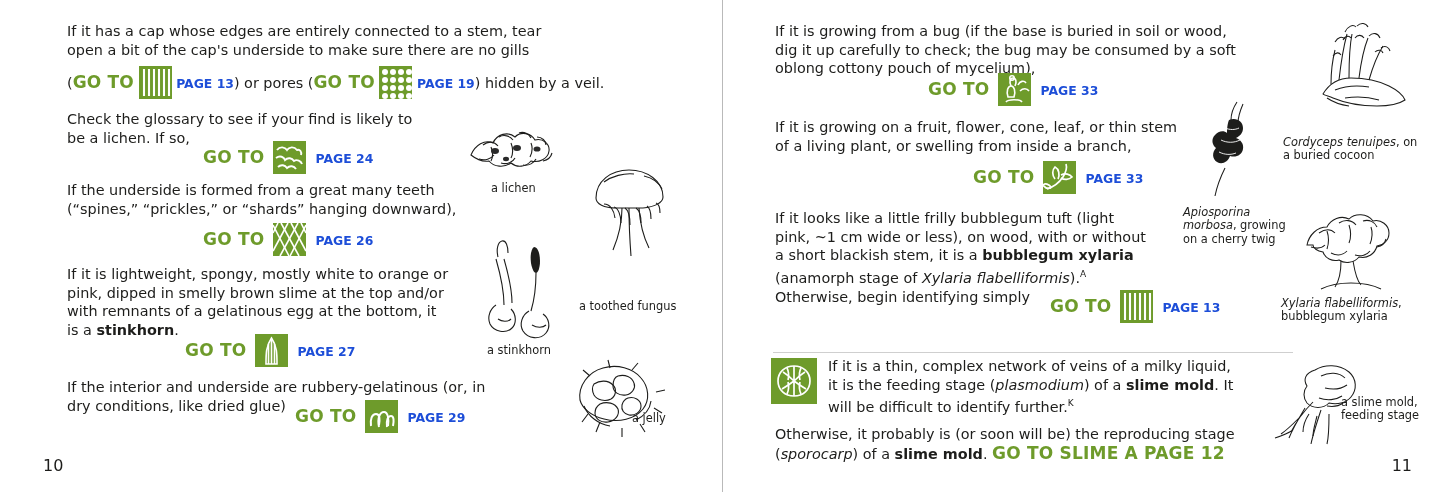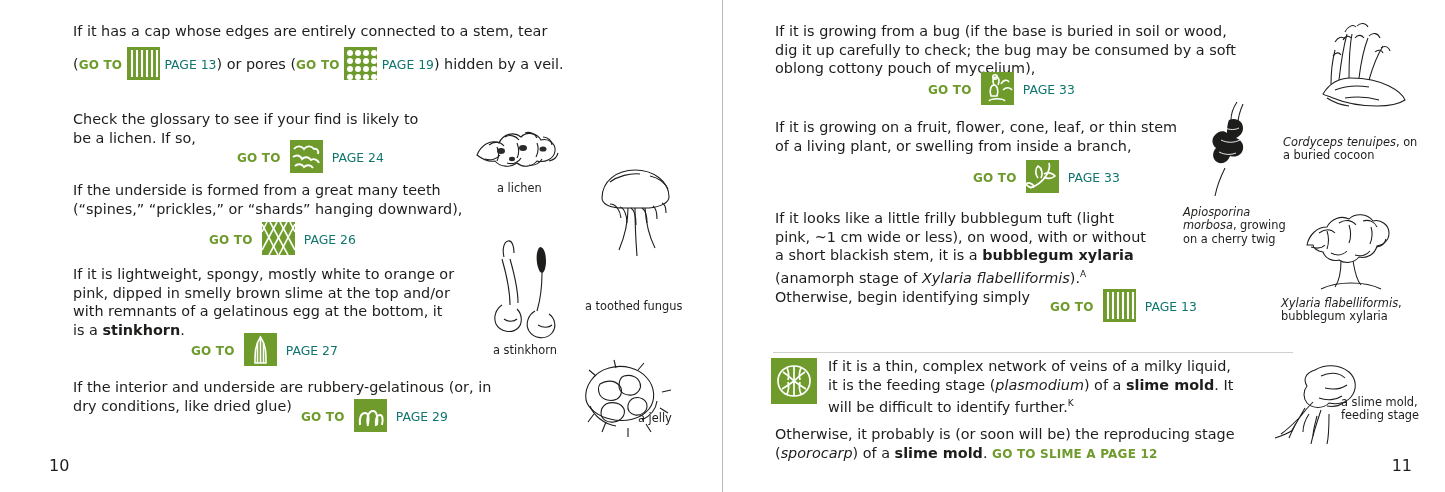--- a/index.html
+++ b/index.html
@@ -5,39 +5,39 @@
   html,body{margin:0;padding:0;}
   body{
     width:1445px;height:492px;
     background:#ffffff;
     font-family:"DejaVu Sans", sans-serif;
     color:#1a1a1a;
     overflow:hidden;
   }
   .spread{position:relative;width:1445px;height:492px;}
   .page{position:absolute;top:0;height:492px;}
-  .page-left{left:16px;width:722px;padding-left:23px;}
+  .page-left{left:10px;width:722px;padding-left:23px;}
   .page-right{left:723px;width:722px;}
   .gutter{position:absolute;left:722px;top:0;width:1px;height:492px;background:#b9b9b9;}
 
   .body-text{
     font-size:14.4px;
     line-height:18.6px;
     color:#1d1d1b;
   }
   .goto{
     color:#6e9b2b;
     font-weight:bold;
-    font-size:12px;
+    font-size:17px;
     letter-spacing:.2px;
     white-space:nowrap;
   }
   .pg{
-    color:#0f766e;
-    font-weight:normal;
+    color:#1d4ed8;
+    font-weight:bold;
     font-size:12.4px;
     white-space:nowrap;
   }
   .bold{font-weight:bold;}
   .ital{font-style:italic;}
   .sup{font-size:9px;vertical-align:super;}
   .folio{
     position:absolute;
     bottom:17px;
     font-size:16px;
@@ -78,20 +78,21 @@
 <body>
 
 <div class="spread">
 
   <div class="gutter"></div>
 
   <div class="page page-left">
 
     <div class="blk body-text" style="left:57px;top:22px;width:560px;">
       <div>If it has a cap whose edges are entirely connected to a stem, tear</div>
+      <div>open a bit of the cap's underside to make sure there are no gills</div>
       <div style="margin-top:6px;line-height:34px;">
         <span>(</span><span class="goto">GO TO</span>
         <span class="tile">
           <svg viewBox="0 0 33 33">
               <rect width="33" height="33" fill="#6e9b2b"></rect>
             <g stroke="#ffffff" stroke-width="2.1">
               <line x1="5" y1="3" x2="5" y2="30"></line>
                 <line x1="10" y1="3" x2="10" y2="30"></line>
               <line x1="15" y1="3" x2="15" y2="30"></line>
                 <line x1="20" y1="3" x2="20" y2="30"></line>
@@ -125,21 +126,21 @@
           </svg>
         </span>
         <span class="pg">PAGE 19</span><span>)  hidden by a veil.</span>
       </div>
     </div>
 
     <div class="blk body-text" style="left:57px;top:110px;width:400px;">
       <div>Check the glossary to see if your find is likely to</div>
       <div>be a lichen. If so,</div>
     </div>
-    <div class="blk" style="left:193px;top:140px;line-height:34px;margin-left:28px;">
+    <div class="blk" style="left:193px;top:140px;line-height:34px;">
       <span class="goto">GO TO</span>
       <span class="tile" style="margin-left:4px;">
         <svg viewBox="0 0 33 33">
             <rect width="33" height="33" fill="#6e9b2b"></rect>
           <g fill="none" stroke="#ffffff" stroke-width="1.9">
             <path d="M4 9c3-4 8-3 10 0 2-3 7-4 10 0 3-1 5 2 4 5"></path>
             <path d="M3 17c4-3 8-1 9 2 3-3 7-2 9 1 3-2 7 0 8 3"></path>
             <path d="M5 26c3-3 7-2 9 1 3-3 7-2 9 1"></path>
           </g>
         </svg>

